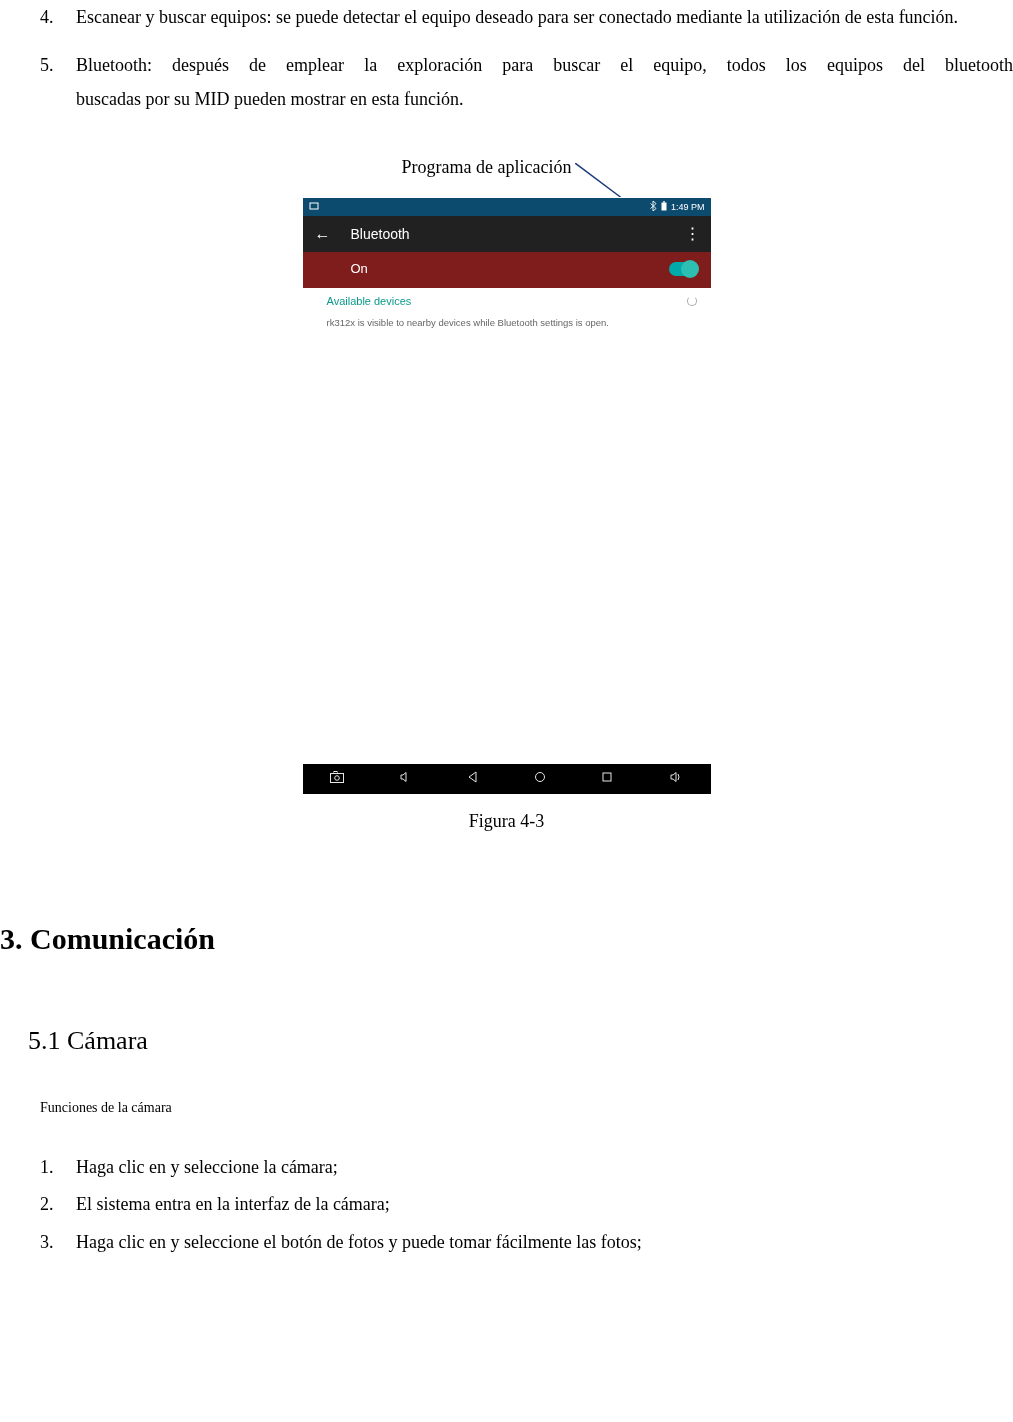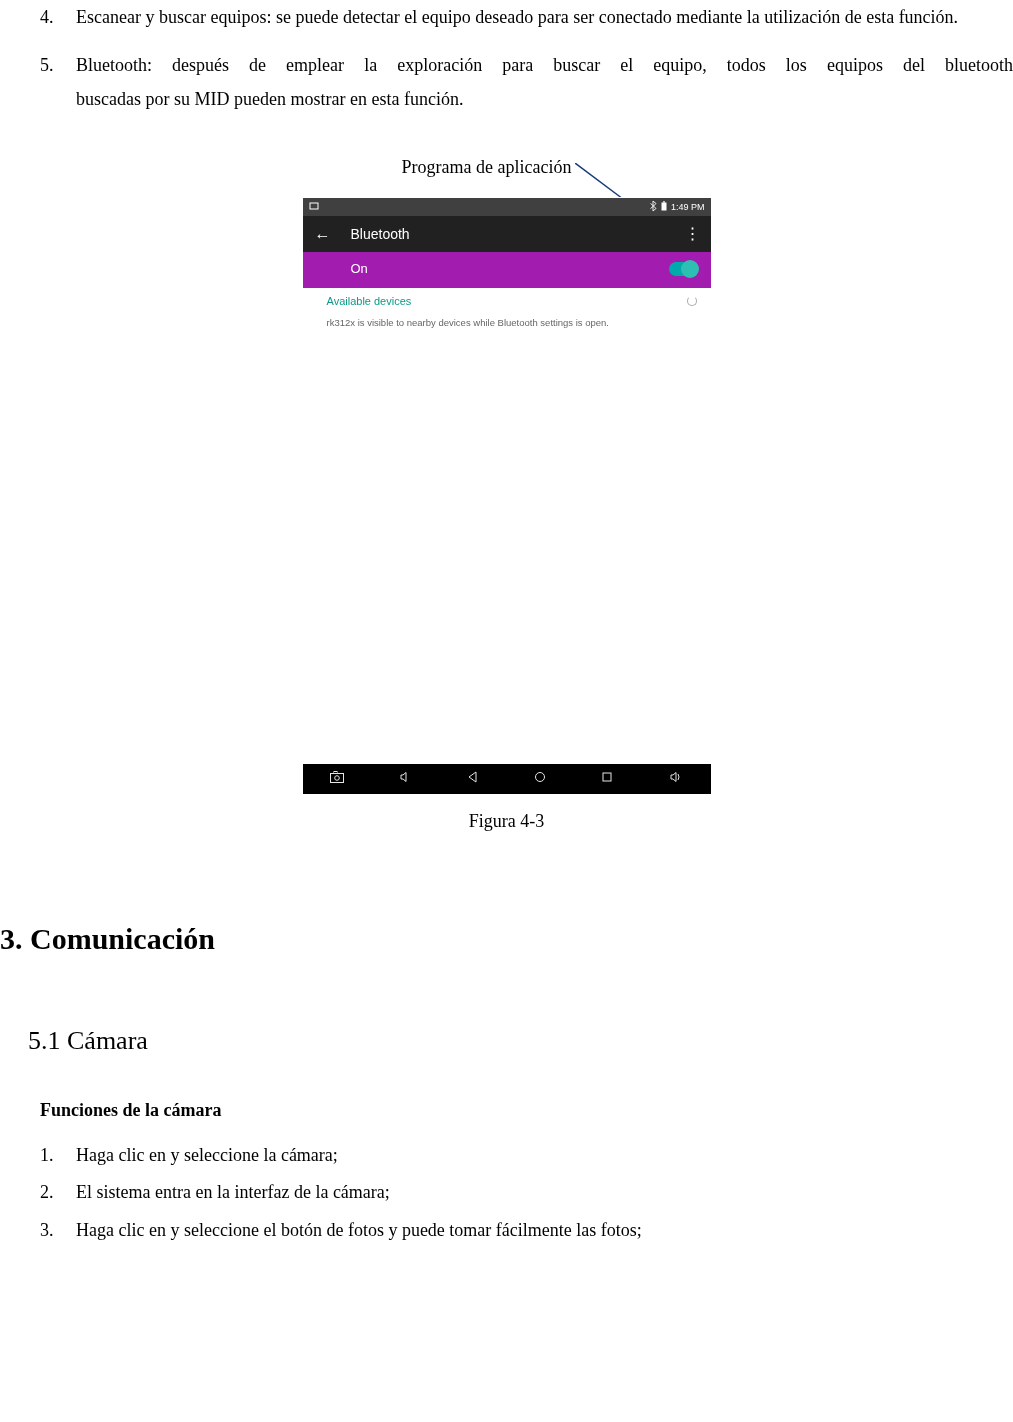--- a/index.html
+++ b/index.html
@@ -13,43 +13,43 @@
   .list-body { flex: 1; }
   .list-item.justify-spread .list-body { text-align: justify; text-align-last: justify; }
   .list-item.justify-spread .list-body .last-line { text-align: left; text-align-last: left; display: block; }
 
   .annotation-row { text-align: center; margin-top: 40px; margin-bottom: 10px; position: relative; height: 30px; }
   .annotation-label { display: inline-block; font-size: 18px; position: relative; left: -20px; }
 
   
   .shot-wrap { width: 410px; margin: 8px auto 0 auto; }
   .shot { width: 410px; height: 598px; background: #fff; border: 1px solid #fff; position: relative; display:flex; flex-direction:column; }
-  .statusbar { background: #404040; color: #fff; height: 18px; display: flex; align-items: center; justify-content: space-between; padding: 0 6px; font-size: 9px; font-family: Arial, sans-serif; }
+  .statusbar { background: #0c4a6e; color: #fff; height: 18px; display: flex; align-items: center; justify-content: space-between; padding: 0 6px; font-size: 9px; font-family: Arial, sans-serif; }
   .statusbar .left { display:flex; gap:4px; align-items:center; }
   .statusbar .right { display:flex; gap:4px; align-items:center; }
   .status-icon { display:inline-block; }
   .titlebar { background: #212121; color: #fff; height: 36px; display:flex; align-items:center; padding: 0 12px; font-family: Arial, sans-serif; font-size: 14px; font-weight: 500; justify-content: space-between; }
   .titlebar .tb-left { display:flex; align-items:center; gap:20px; }
   .back-arrow { font-size: 16px; }
   .menu-dots { font-size: 16px; letter-spacing: -2px; }
-  .onrow { background: #a21caf; color:#fff; height: 36px; display:flex; align-items:center; justify-content:space-between; padding: 0 14px 2px 48px; font-family: Arial, sans-serif; font-size: 13px; }
+  .onrow { background: #7f1d1d; color:#fff; height: 36px; display:flex; align-items:center; justify-content:space-between; padding: 0 14px 2px 48px; font-family: Arial, sans-serif; font-size: 13px; }
   .toggle { width: 28px; height: 14px; background: #0aa; border-radius: 7px; position: relative; }
   .toggle::after { content:""; position:absolute; right:-2px; top:-2px; width:18px; height:18px; background:#2ebfb3; border-radius:50%; }
   .availrow { height: 26px; display:flex; align-items:center; padding: 0 14px 0 24px; font-family: Arial, sans-serif; font-size: 11px; color:#0a9a8a; justify-content:space-between; }
   .spinner { width:10px; height:10px; border:1px solid #aaa; border-top-color:transparent; border-radius:50%; }
   .visiblerow { padding: 0 14px 0 24px; font-family: Arial, sans-serif; font-size: 9.5px; color:#666; height:18px; display:flex; align-items:center; }
   .shot-body { flex:1; background:#fff; }
   .navbar { background:#000; height: 30px; display:flex; align-items:center; justify-content:space-around; color:#fff; font-family: Arial, sans-serif; }
   .nav-icon { font-size: 12px; opacity:0.9; }
 
   .figcap { text-align:center; font-weight:normal; font-size:18px; margin-top:16px; }
 
   .h1 { font-size: 30px; font-weight: bold; margin: 90px 0 0 0; padding-left: 0; }
   .h2 { font-size: 26px; margin: 70px 0 0 28px; }
-  .h3 { font-size: 18px; font-weight: bold; margin: 44px 0 16px 40px; }
+  .h3 { font-size: 14px; font-weight: normal; margin: 44px 0 33px 40px; }
 
   .sub-list { margin-left: 40px; }
   .sub-item { display:flex; line-height: 2.1; font-size: 18px; }
   .sub-num { width: 36px; flex-shrink:0; }
   .bold { font-weight: normal; }
 </style>
 </head>
 <body>
 
 <div class="page">

